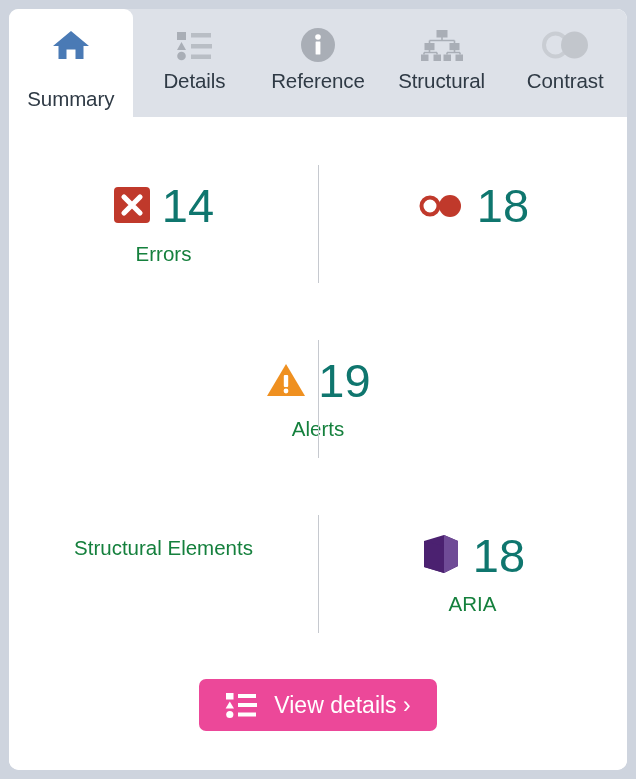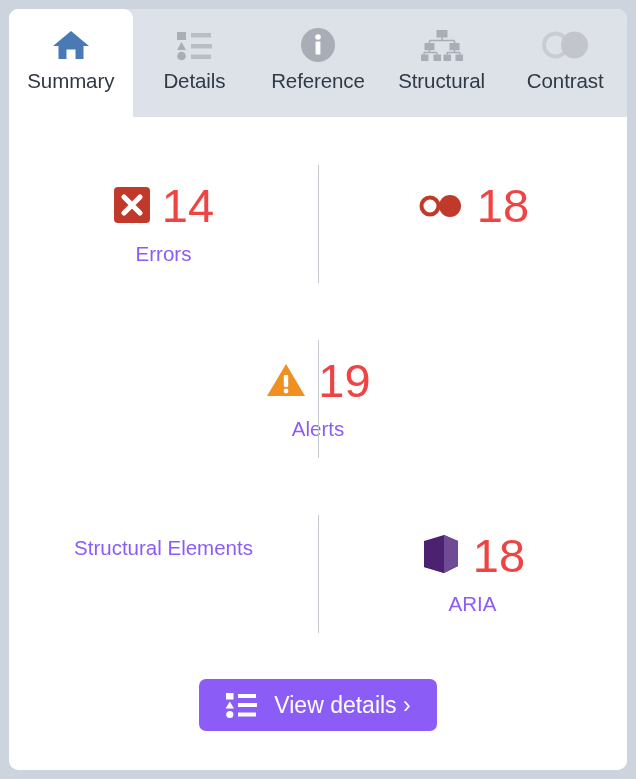--- a/index.html
+++ b/index.html
@@ -44,20 +44,21 @@
     flex-direction: column;
     align-items: center;
     justify-content: flex-start;
     padding-top: 14px;
     box-sizing: border-box;
     cursor: pointer;
   }
   .tab.active {
     background: #ffffff;
     border-radius: 9px 9px 0 0;
+    gap: 18px;
   }
   .tab-icon {
     height: 44px;
     display: flex;
     align-items: center;
     justify-content: center;
   }
   .tab-label {
     font-size: 20.5px;
     color: #2f3a45;
@@ -108,49 +109,49 @@
   }
   .stat-top {
     display: flex;
     align-items: center;
     justify-content: center;
     gap: 11px;
     height: 56px;
   }
   .stat-num {
     font-size: 47px;
-    color: #ef4444;
+    color: #0f766e;
     line-height: 1;
     font-weight: 400;
     letter-spacing: 0px;
   }
   .stat-label {
     font-size: 20.5px;
-    color: #8b5cf6;
+    color: #15803d;
     margin-top: 11px;
     line-height: 1;
     white-space: nowrap;
   }
   .stat-icon {
     display: flex;
     align-items: center;
     justify-content: center;
   }
 
   
   .btn-wrap {
     position: absolute;
     left: 0;
     top: 562px;
     width: 618px;
     display: flex;
     justify-content: center;
   }
   .view-details-btn {
-    background: #8b5cf6;
+    background: #ec4899;
     border: none;
     border-radius: 7px;
     height: 52px;
     padding: 0 26px;
     display: flex;
     align-items: center;
     gap: 17px;
     cursor: pointer;
     font-family: "Liberation Sans", sans-serif;
   }

